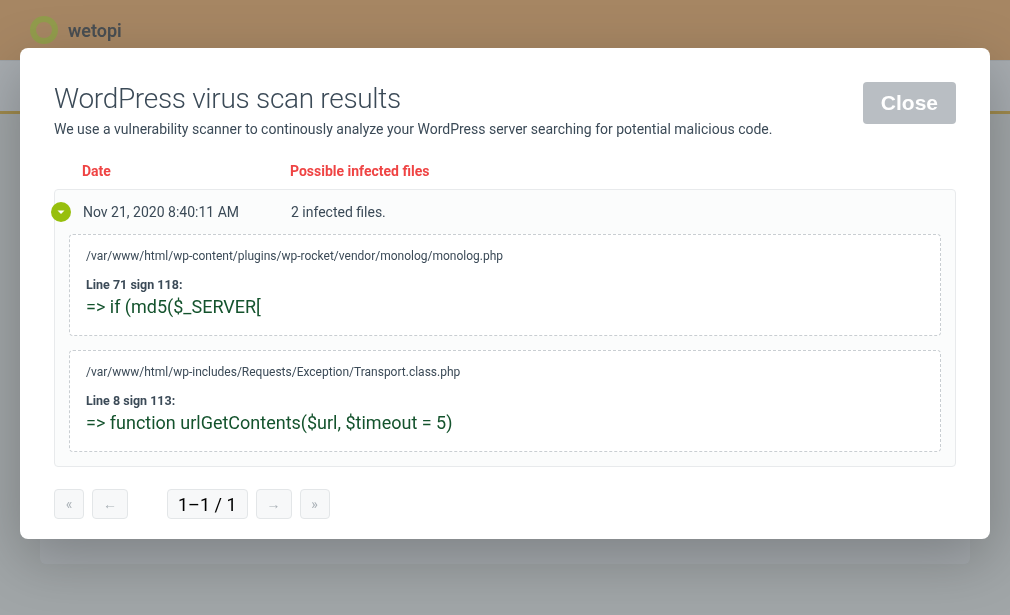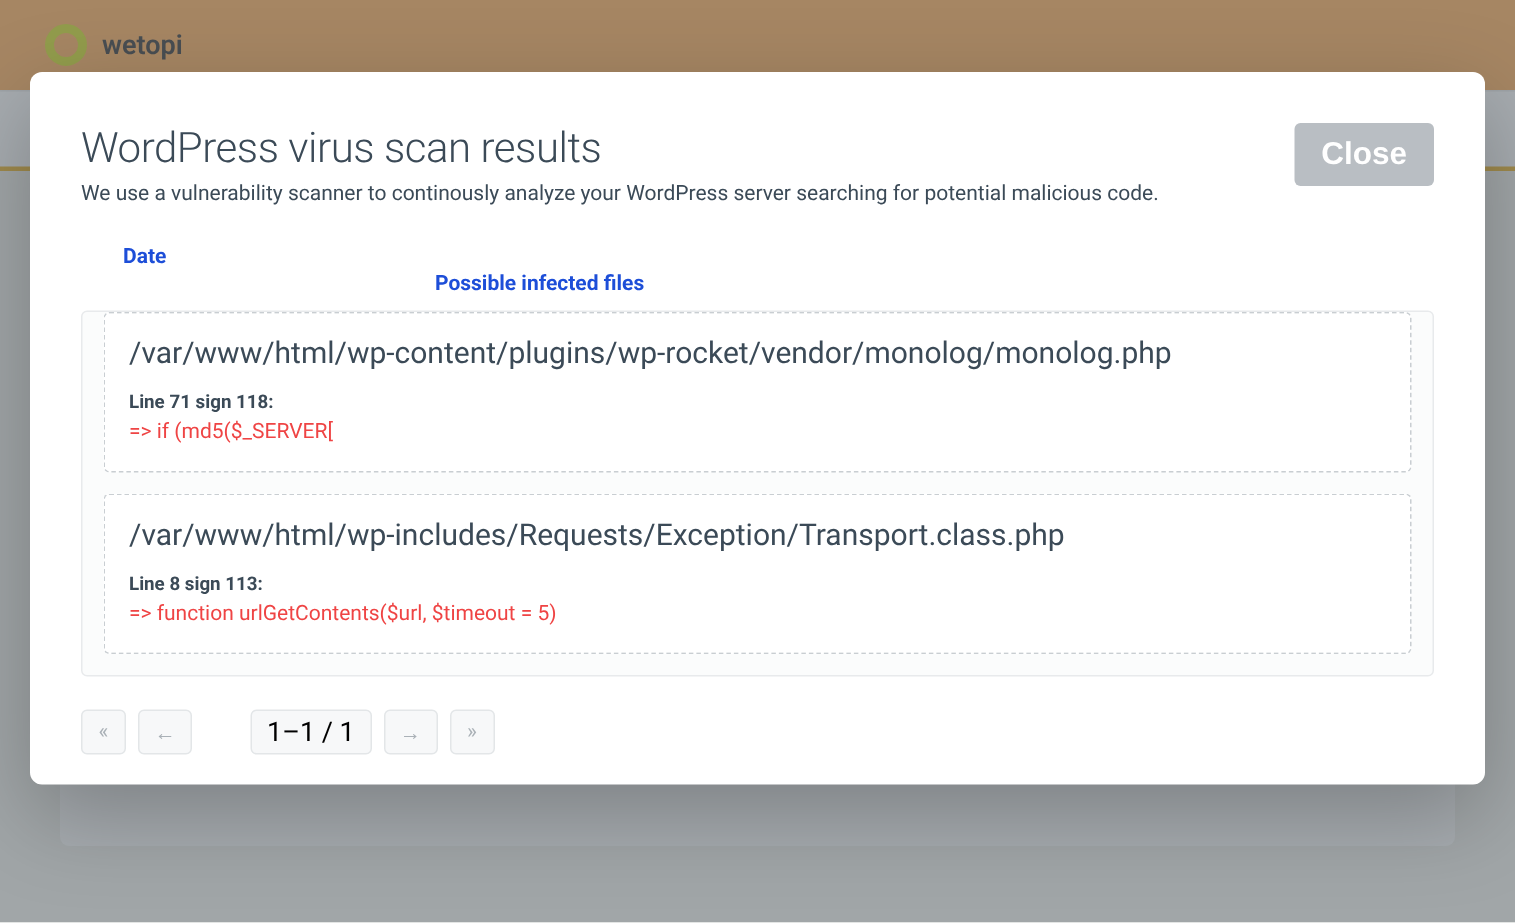--- a/index.html
+++ b/index.html
@@ -24,36 +24,36 @@
   
   .overlay { position: absolute; inset: 0; background: rgba(60,70,80,0.45); display: flex; align-items: flex-start; justify-content: center; }
 
   
   .modal { margin-top: 48px; width: 970px; background: #fff; border-radius: 8px; box-shadow: 0 20px 60px rgba(0,0,0,0.25); padding: 34px 34px 20px 34px; color: #3b4a57; max-height: 540px; overflow: hidden; }
   .modal-header { display: flex; align-items: flex-start; justify-content: space-between; margin-bottom: 26px; }
   .modal-title { font-size: 28px; font-weight: 300; color: #3b4a57; letter-spacing: -0.3px; }
   .modal-subtitle { margin-top: 6px; font-size: 14px; color: #3b4a57; font-weight: 400; }
   .close-btn { background: #b9bec3; color: #fff; border: none; border-radius: 4px; padding: 9px 18px; font-size: 21px; font-weight: 600; cursor: pointer; }
 
-  .table-head { display: flex; padding: 0 0 10px 28px; font-weight: 700; font-size: 14px; color: #1d4ed8; }
+  .table-head { display: flex; padding: 0 0 10px 28px; font-weight: 700; font-size: 14px; color: #ef4444; }
   .col-date { width: 208px; }
-  .col-files { flex: 1; margin-top: 18px; }
+  .col-files { flex: 1; }
 
   .result-block { border: 1px solid #e8eaec; border-radius: 4px; background: #fbfcfc; }
   .result-row { display: flex; align-items: center; padding: 12px 0 12px 0; font-size: 14px; color: #3b4a57; }
   .toggle-icon { width: 28px; display: flex; justify-content: flex-start; padding-left: 0; margin-left: -4px; margin-right: 4px;}
   .toggle-circle { width: 20px; height: 20px; background: #97bf0d; border-radius: 50%; display: flex; align-items: center; justify-content: center; }
   .toggle-circle svg { width: 12px; height: 12px; fill: #fff; }
 
   .details { padding: 0 14px 14px 14px; }
   .file-card { border: 1px dashed #c9ced2; border-radius: 4px; background: #fff; padding: 14px 16px 18px 16px; margin-bottom: 14px; }
   .file-card:last-child { margin-bottom: 0; }
-  .file-path { font-size: 20px; color: #3b4a57; margin-bottom: 14px; }
+  .file-path { font-size: 12px; color: #3b4a57; margin-bottom: 14px; }
   .sign-label { font-size: 12.5px; font-weight: 700; color: #3b4a57; margin-bottom: 4px; }
-  .snippet { font-size: 14px; color: #ef4444; }
+  .snippet { font-size: 18px; color: #14532d; }
 
   .pager { display: flex; gap: 8px; margin-top: 22px; }
   .pager-btn { border: 1px solid #e3e6e8; background: #f7f8f9; color: #aab1b7; border-radius: 4px; height: 30px; min-width: 30px; padding: 0 10px; display: flex; align-items: center; justify-content: center; font-size: 14px; cursor: default; }
   .pager-btn.text { font-size: 18px; color: #000000; margin-left: 31px; }
 </style>
 </head>
 <body>
 
 <div class="bg-app">
   <div class="bg-topbar">
@@ -80,20 +80,31 @@
       </div>
       <button class="close-btn">Close</button>
     </div>
 
     <div class="table-head">
       <div class="col-date">Date</div>
       <div class="col-files">Possible infected files</div>
     </div>
 
     <div class="result-block">
+      <div class="result-row">
+        <div class="toggle-icon">
+          <div class="toggle-circle">
+            <svg viewBox="0 0 24 24">
+                <path d="M5 9l7 7 7-7z"></path>
+              </svg>
+          </div>
+        </div>
+        <div class="col-date">Nov 21, 2020 8:40:11 AM</div>
+        <div class="col-files">2 infected files.</div>
+      </div>
 
       <div class="details">
 
         <div class="file-card">
           <div class="file-path">/var/www/html/wp-content/plugins/wp-rocket/vendor/monolog/monolog.php</div>
           <div class="sign-label">Line 71 sign 118:</div>
           <div class="snippet">=&gt; if (md5($_SERVER[</div>
         </div>
 
         <div class="file-card">

